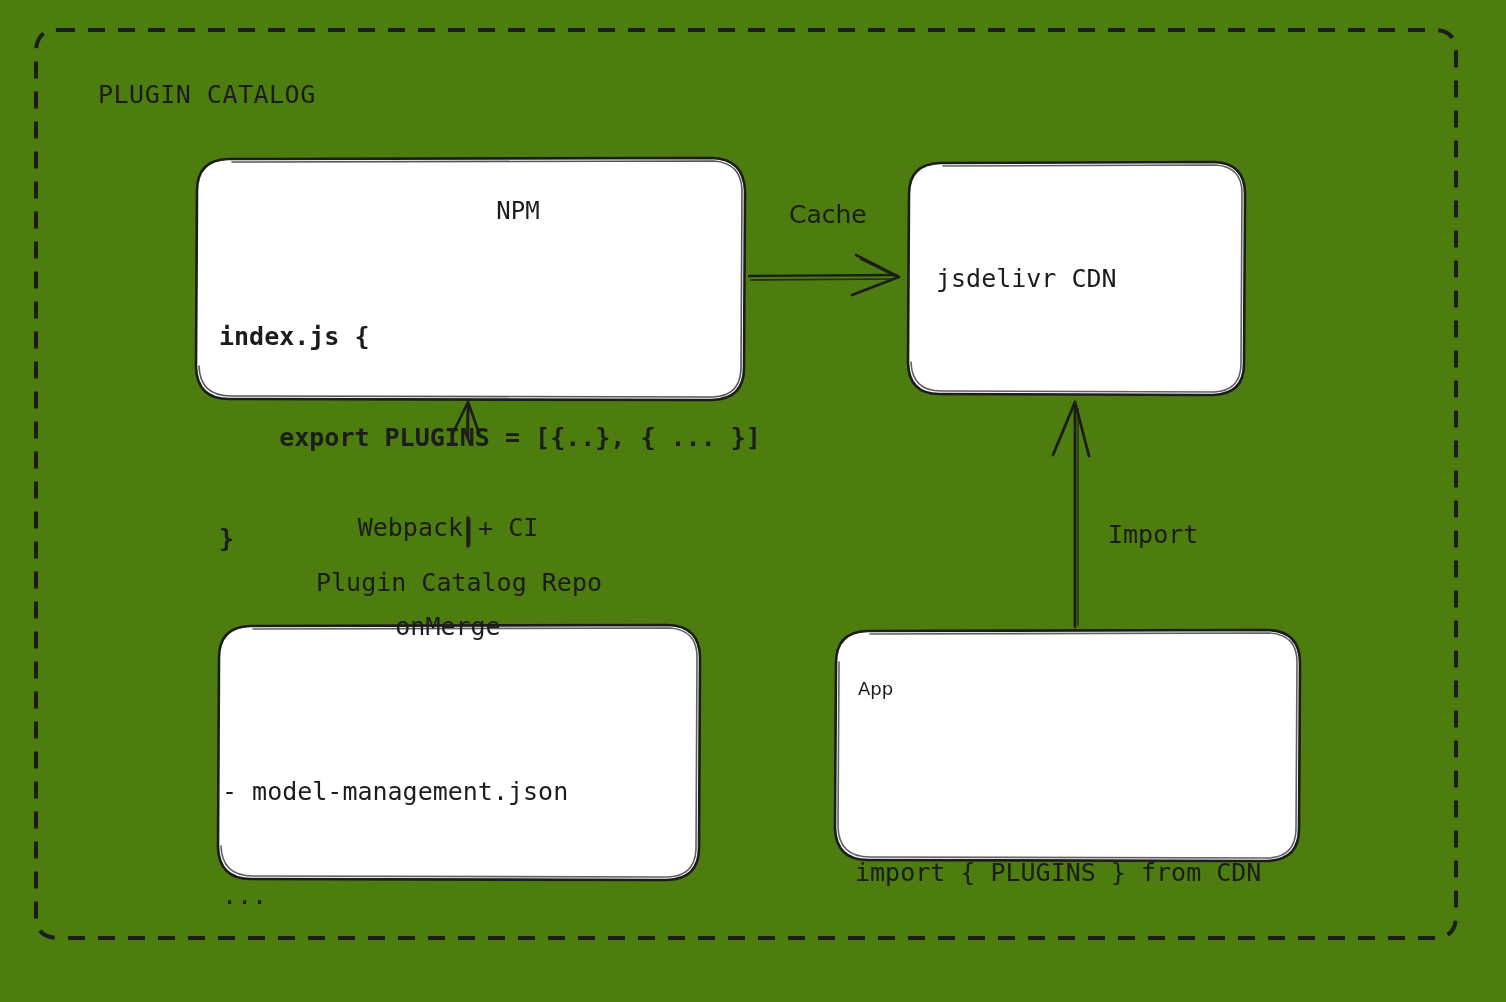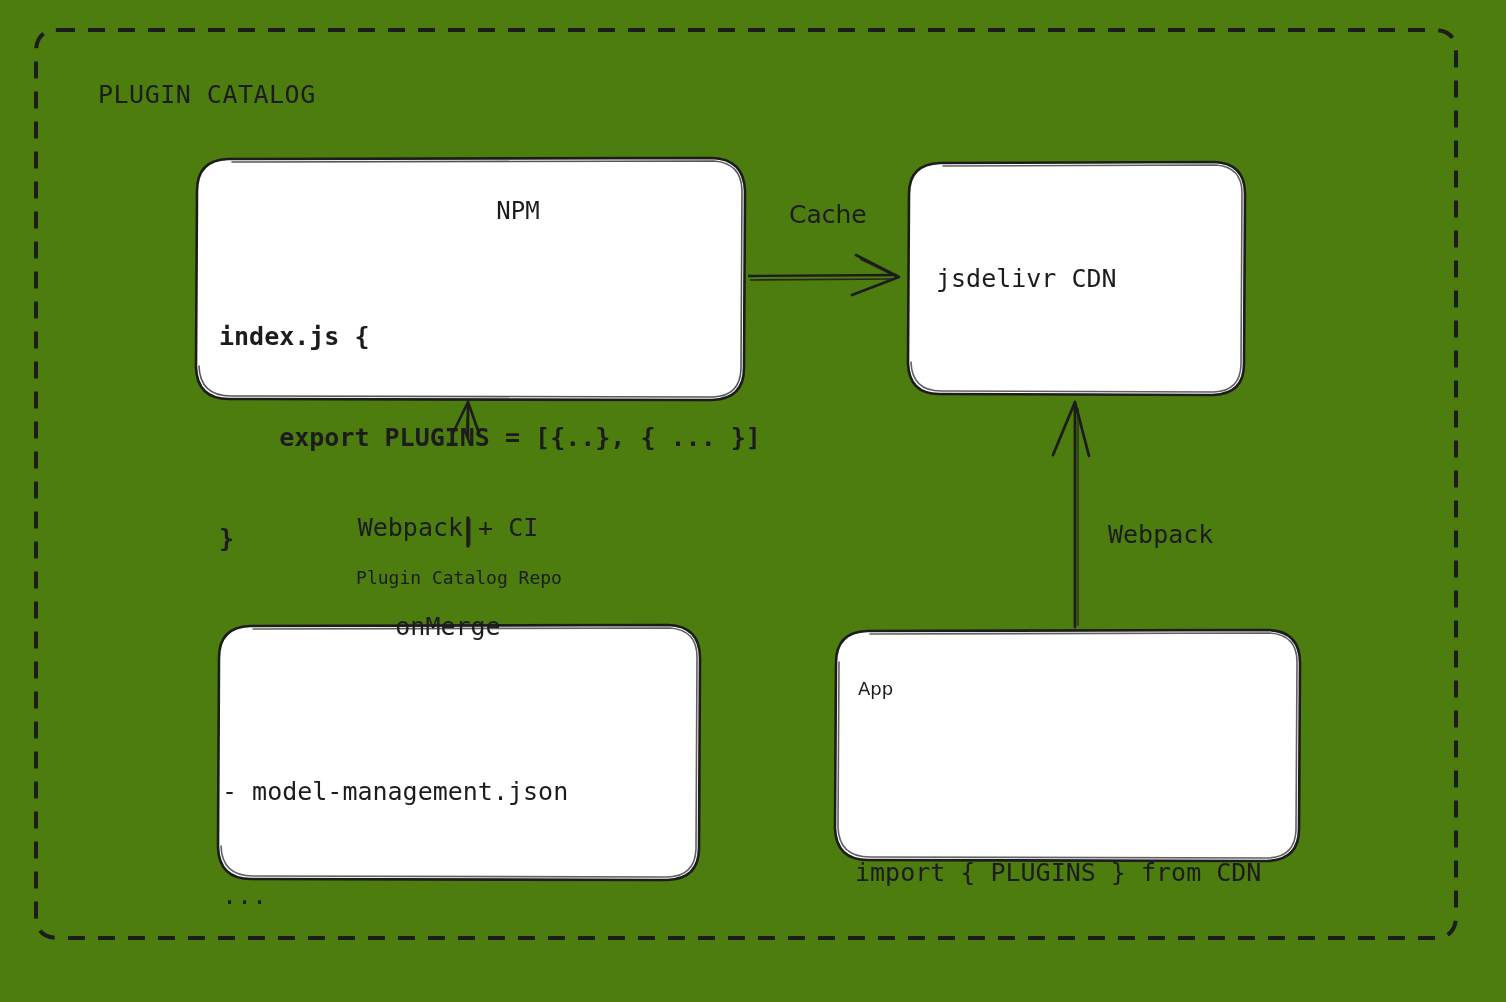--- a/index.html
+++ b/index.html
@@ -85,21 +85,21 @@
     font-size: 25px;
     line-height: 1.32;
   }
 
   
   #repo-caption {
     left: 459px;
     top: 566px;
     transform: translateX(-50%);
     text-align: center;
-    font-size: 18px;
+    font-size: 25px;
   }
 
   
   #repo-code {
     left: 222px;
     top: 706px;
     font-size: 25px;
     line-height: 1.38;
   }
 
@@ -211,15 +211,15 @@
     <div>- model-management.json</div>
     <div>...</div>
   </div>
 
   <div class="lbl sans" id="app-title">App</div>
   <div class="lbl" id="app-code">
     <div>import { PLUGINS } from CDN</div>
     
   </div>
 
-  <div class="lbl" id="import-label">Webpack</div>
+  <div class="lbl" id="import-label">Import</div>
 
 </div>
 
 </body></html>

